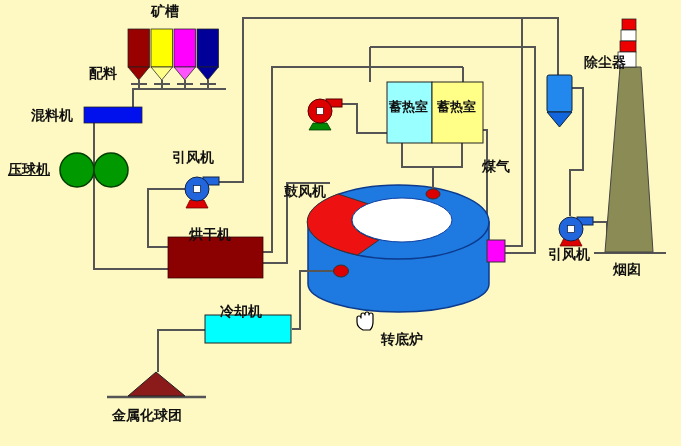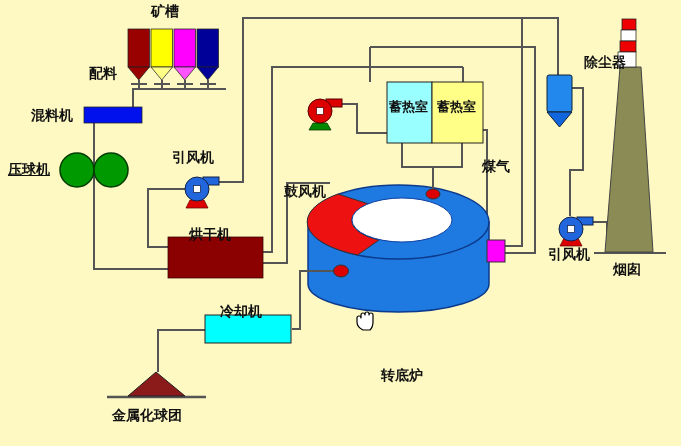--- a/index.html
+++ b/index.html
@@ -130,17 +130,17 @@
 <div class="lbl" style="left:8px;top:162px;text-decoration:underline;">压球机</div>
 <div class="lbl" style="left:172px;top:150px;">引风机</div>
 <div class="lbl" style="left:189px;top:227px;">烘干机</div>
 <div class="lbl" style="left:284px;top:137px;margin-top:47px;">鼓风机</div>
 <div class="lbl small" style="left:389px;top:100px;">蓄热室</div>
 <div class="lbl small" style="left:437px;top:100px;">蓄热室</div>
 <div class="lbl" style="left:482px;top:160px;font-family:Liberation Mono, monospace;">煤气</div>
 <div class="lbl" style="left:584px;top:55px;">除尘器</div>
 <div class="lbl" style="left:548px;top:247px;">引风机</div>
 <div class="lbl" style="left:613px;top:262px;text-align:right;">烟囱</div>
-<div class="lbl" style="left:381px;top:332px;margin-top:36px;">转底炉</div>
+<div class="lbl" style="left:381px;top:332px;">转底炉</div>
 <div class="lbl" style="left:220px;top:304px;">冷却机</div>
 <div class="lbl" style="left:112px;top:408px;">金属化球团</div>
 
 </div>
 
 </body></html>

